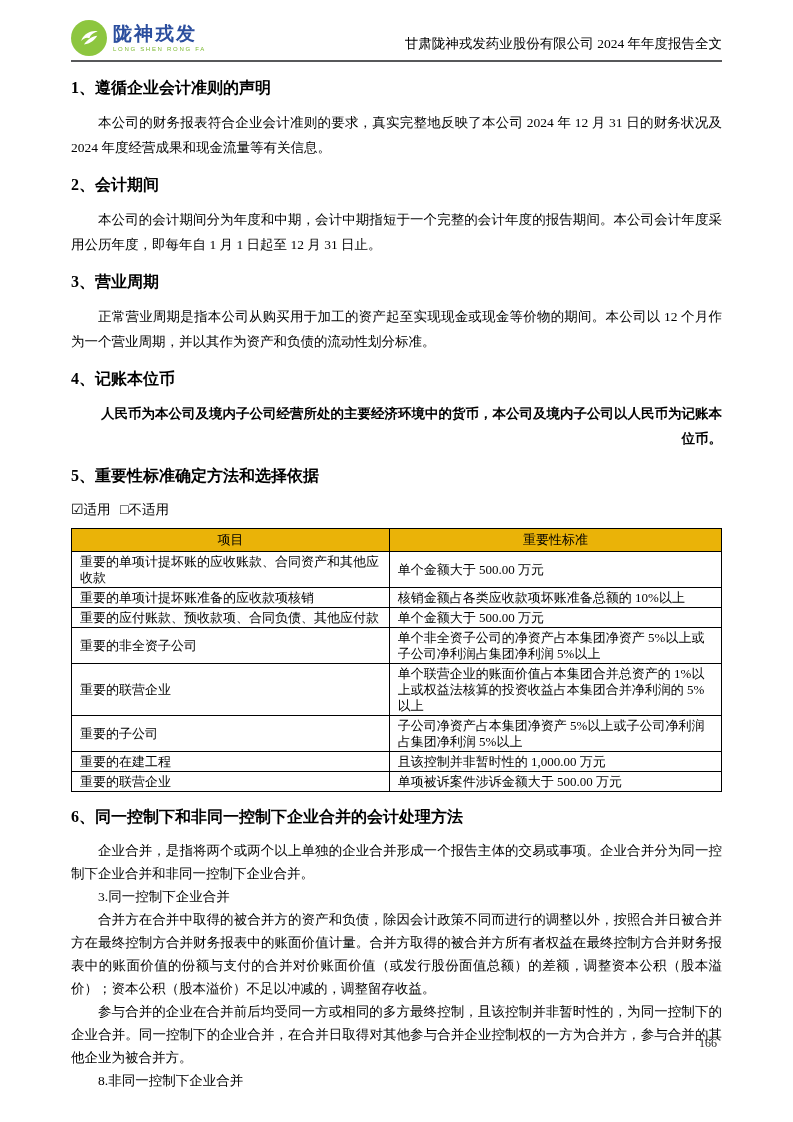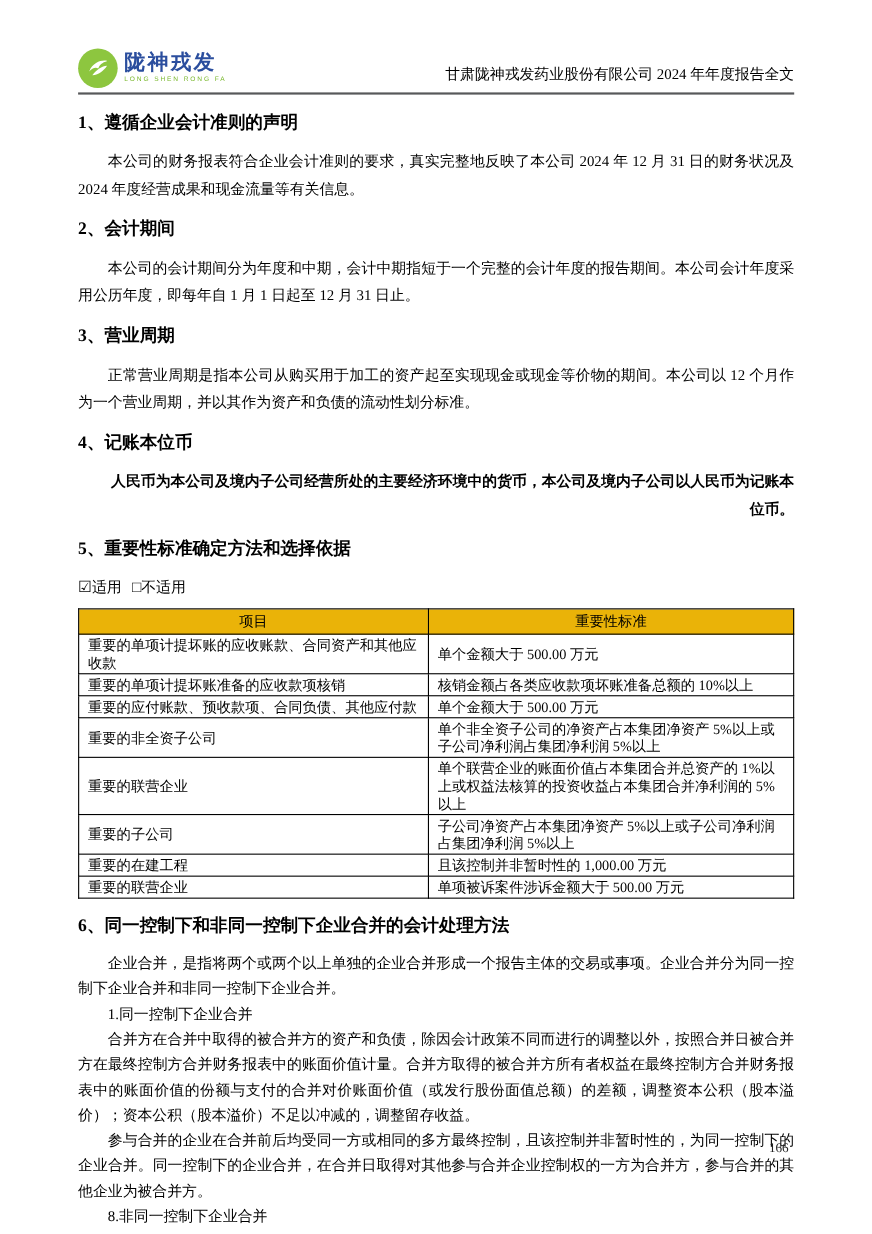--- a/index.html
+++ b/index.html
@@ -2,21 +2,21 @@
 <html><head>
 <meta charset="utf-8">
 <style>
   html,body{margin:0;padding:0;background:#ffffff;}
   .page{
     position:relative;width:793px;height:1122px;margin:0 auto;background:#fff;
     font-family:"Liberation Serif","DejaVu Serif",serif;color:#000;overflow:hidden;
   }
   .content{padding:0 71px;}
   
-  .hdr{display:flex;justify-content:space-between;align-items:flex-end;padding-top:44px;}
+  .hdr{display:flex;justify-content:space-between;align-items:flex-end;padding-top:20px;}
   .logo{display:flex;align-items:center;gap:6px;}
   .logo-circle{width:36px;height:36px;border-radius:50%;background:#8dc63f;flex:0 0 auto;
     display:flex;align-items:center;justify-content:center;}
   .logo-circle svg{width:26px;height:26px;}
   .logo-text{display:flex;flex-direction:column;line-height:1;}
   .logo-cn{color:#2b4e9e;font-size:19px;font-weight:bold;letter-spacing:2px;
     font-family:"Liberation Sans","DejaVu Sans",sans-serif;}
   .logo-en{color:#7ab82e;font-size:6px;letter-spacing:1.7px;margin-top:3px;
     font-family:"Liberation Sans","DejaVu Sans",sans-serif;}
   .doc-title{font-size:13.5px;padding-bottom:3px;}
@@ -123,21 +123,21 @@
       </tr>
       <tr>
         <td>重要的联营企业</td>
         <td>单项被诉案件涉诉金额大于 500.00 万元</td>
       </tr>
     </tbody>
       </table>
 
     <h2 class="sec">6、同一控制下和非同一控制下企业合并的会计处理方法</h2>
     <p class="s6-p first">企业合并，是指将两个或两个以上单独的企业合并形成一个报告主体的交易或事项。企业合并分为同一控制下企业合并和非同一控制下企业合并。</p>
-    <p class="s6-p">1.同一控制下企业合并</p>
+    <p class="s6-p">3.同一控制下企业合并</p>
     <p class="s6-p">合并方在合并中取得的被合并方的资产和负债，除因会计政策不同而进行的调整以外，按照合并日被合并方在最终控制方合并财务报表中的账面价值计量。合并方取得的被合并方所有者权益在最终控制方合并财务报表中的账面价值的份额与支付的合并对价账面价值（或发行股份面值总额）的差额，调整资本公积（股本溢价）；资本公积（股本溢价）不足以冲减的，调整留存收益。</p>
     <p class="s6-p">参与合并的企业在合并前后均受同一方或相同的多方最终控制，且该控制并非暂时性的，为同一控制下的企业合并。同一控制下的企业合并，在合并日取得对其他参与合并企业控制权的一方为合并方，参与合并的其他企业为被合并方。</p>
     <p class="s6-p">8.非同一控制下企业合并</p>
 
   </div>
 
   <div class="page-num">166</div>
 </div>
 
 </body></html>

